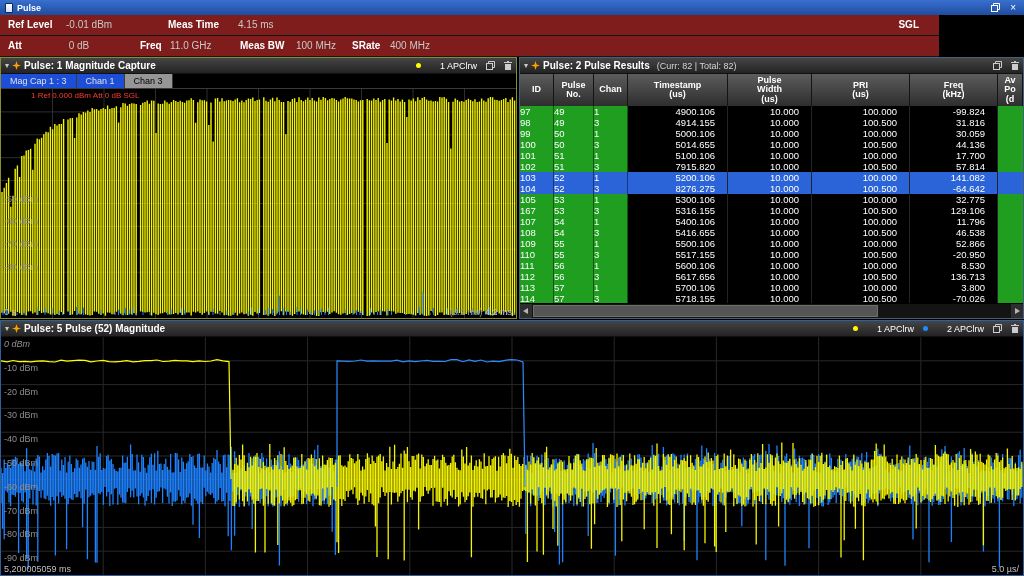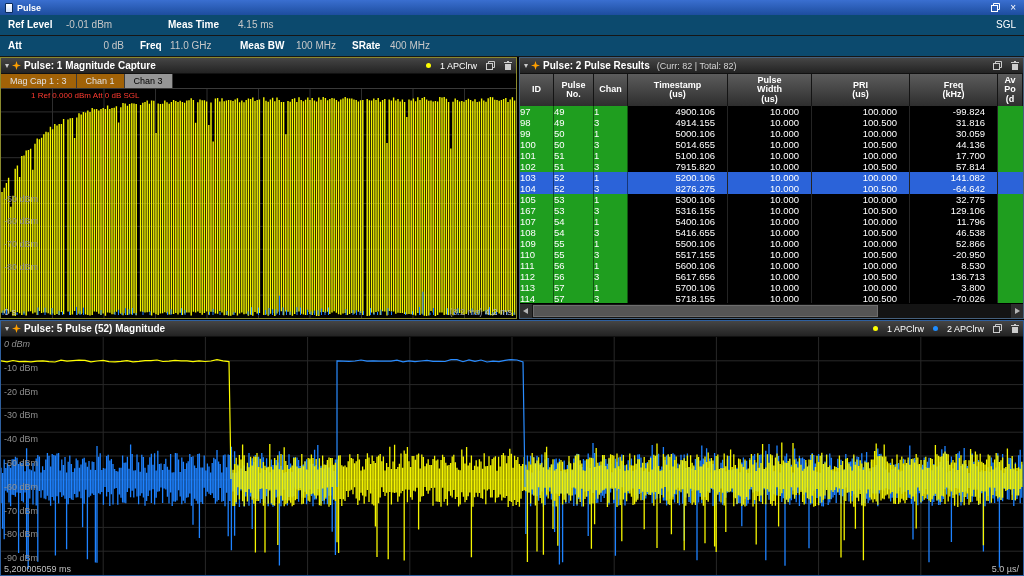--- a/index.html
+++ b/index.html
@@ -11,44 +11,44 @@
     background:linear-gradient(#3a6fd0,#1d4d9e);display:flex;align-items:center;
     padding:0 5px;gap:4px}
   .app-icon{width:8px;height:10px;background:linear-gradient(#fff,#cfe0ff);
     border:1px solid #0a2a5a;border-radius:1px;display:inline-block}
   .win-title{color:#fff;font-size:9px;font-weight:bold}
   .spacer{flex:1}
   .win-btn{color:#fff;font-size:10px;line-height:10px;padding:0 3px;cursor:default}
   .win-btn svg{display:block}
 
   
-  .header{position:absolute;top:15px;left:0;width:1024px;height:42px;background:#0c4a6e}
+  .header{position:absolute;top:15px;left:0;width:939px;height:42px;background:#7f1d1d}
   .hrow{position:relative;height:21px;border-bottom:1px solid #161616}
   .hlabel{position:absolute;top:4px;color:#fff;font-size:10px;font-weight:bold}
   .hvalue{position:absolute;top:4px;color:#c8c8c8;font-size:10px}
-  .hmode{position:absolute;top:4px;right:8px;color:#fff;font-size:10px;font-weight:normal}
+  .hmode{position:absolute;top:4px;right:20px;color:#fff;font-size:10px;font-weight:bold}
 
   
   .panel{position:absolute;background:#000;border:1px solid #4a637e;display:flex;flex-direction:column}
   #capture-panel{top:57px;left:0;width:517px;height:262px;border-color:#8a8a2e}
   #results-panel{top:57px;left:519px;width:505px;height:262px;border-color:#45607c}
   #pulse-panel{top:320px;left:0;width:1024px;height:256px;border-color:#2e5f9e}
 
   .ptitle{height:16px;flex:0 0 16px;display:flex;align-items:center;gap:3px;
     background:linear-gradient(#454545,#232323);padding:0 4px;border-bottom:1px solid #111}
   .tri{color:#c9c9c9;font-size:8px;line-height:8px}
   .ptext{color:#fff;font-size:10px;font-weight:bold;white-space:nowrap}
   .psub{color:#d5d5d5;font-size:9px;white-space:nowrap;margin-left:4px}
   .dot{display:inline-block;width:5px;height:5px;border-radius:3px;margin-left:6px}
-  .legend{color:#fff;font-size:9px;margin-left:6px;white-space:nowrap}
+  .legend{color:#fff;font-size:9px;margin-left:16px;white-space:nowrap}
   .ticon{margin-left:6px;display:flex;align-items:center}
 
   
   .tabbar{height:15px;flex:0 0 15px;display:flex;background:#000;border-bottom:1px solid #3a3a3a}
-  .tab{padding:0 9px;font-size:9px;line-height:14px;color:#e0e0e0;background:#a16207;
+  .tab{padding:0 9px;font-size:9px;line-height:14px;color:#e0e0e0;background:#1d4ed8;
     border-right:1px solid #3a3a3a;white-space:nowrap}
   .tab.selected{background:#969696;color:#000}
 
   
   .graph{position:relative;flex:1;overflow:hidden;background:#000}
   .graph svg{position:absolute;top:0;left:0}
   .ylab{position:absolute;left:3px;color:#8f8f8f;font-size:9px;white-space:nowrap;pointer-events:none}
   .xlab{position:absolute;bottom:1px;color:#c0c0c0;font-size:9px;white-space:nowrap}
   .xlab.left{left:3px}
   .xlab.right{right:4px}
@@ -96,21 +96,21 @@
 <div class="header">
   <div class="hrow">
     <span class="hlabel" style="left:8px">Ref Level</span>
     <span class="hvalue" style="left:66px">-0.01 dBm</span>
     <span class="hlabel" style="left:168px">Meas Time</span>
     <span class="hvalue" style="left:238px">4.15 ms</span>
     <span class="hmode">SGL</span>
   </div>
   <div class="hrow">
     <span class="hlabel" style="left:8px">Att</span>
-    <span class="hvalue" style="left:70px;width:54px;text-align:right">0 dB</span>
+    <span class="hvalue" style="left:52px;width:54px;text-align:center">0 dB</span>
     <span class="hlabel" style="left:140px">Freq</span>
     <span class="hvalue" style="left:170px">11.0 GHz</span>
     <span class="hlabel" style="left:240px">Meas BW</span>
     <span class="hvalue" style="left:296px">100 MHz</span>
     <span class="hlabel" style="left:352px">SRate</span>
     <span class="hvalue" style="left:390px">400 MHz</span>
   </div>
 </div>
 
 <div class="panel" id="capture-panel">

